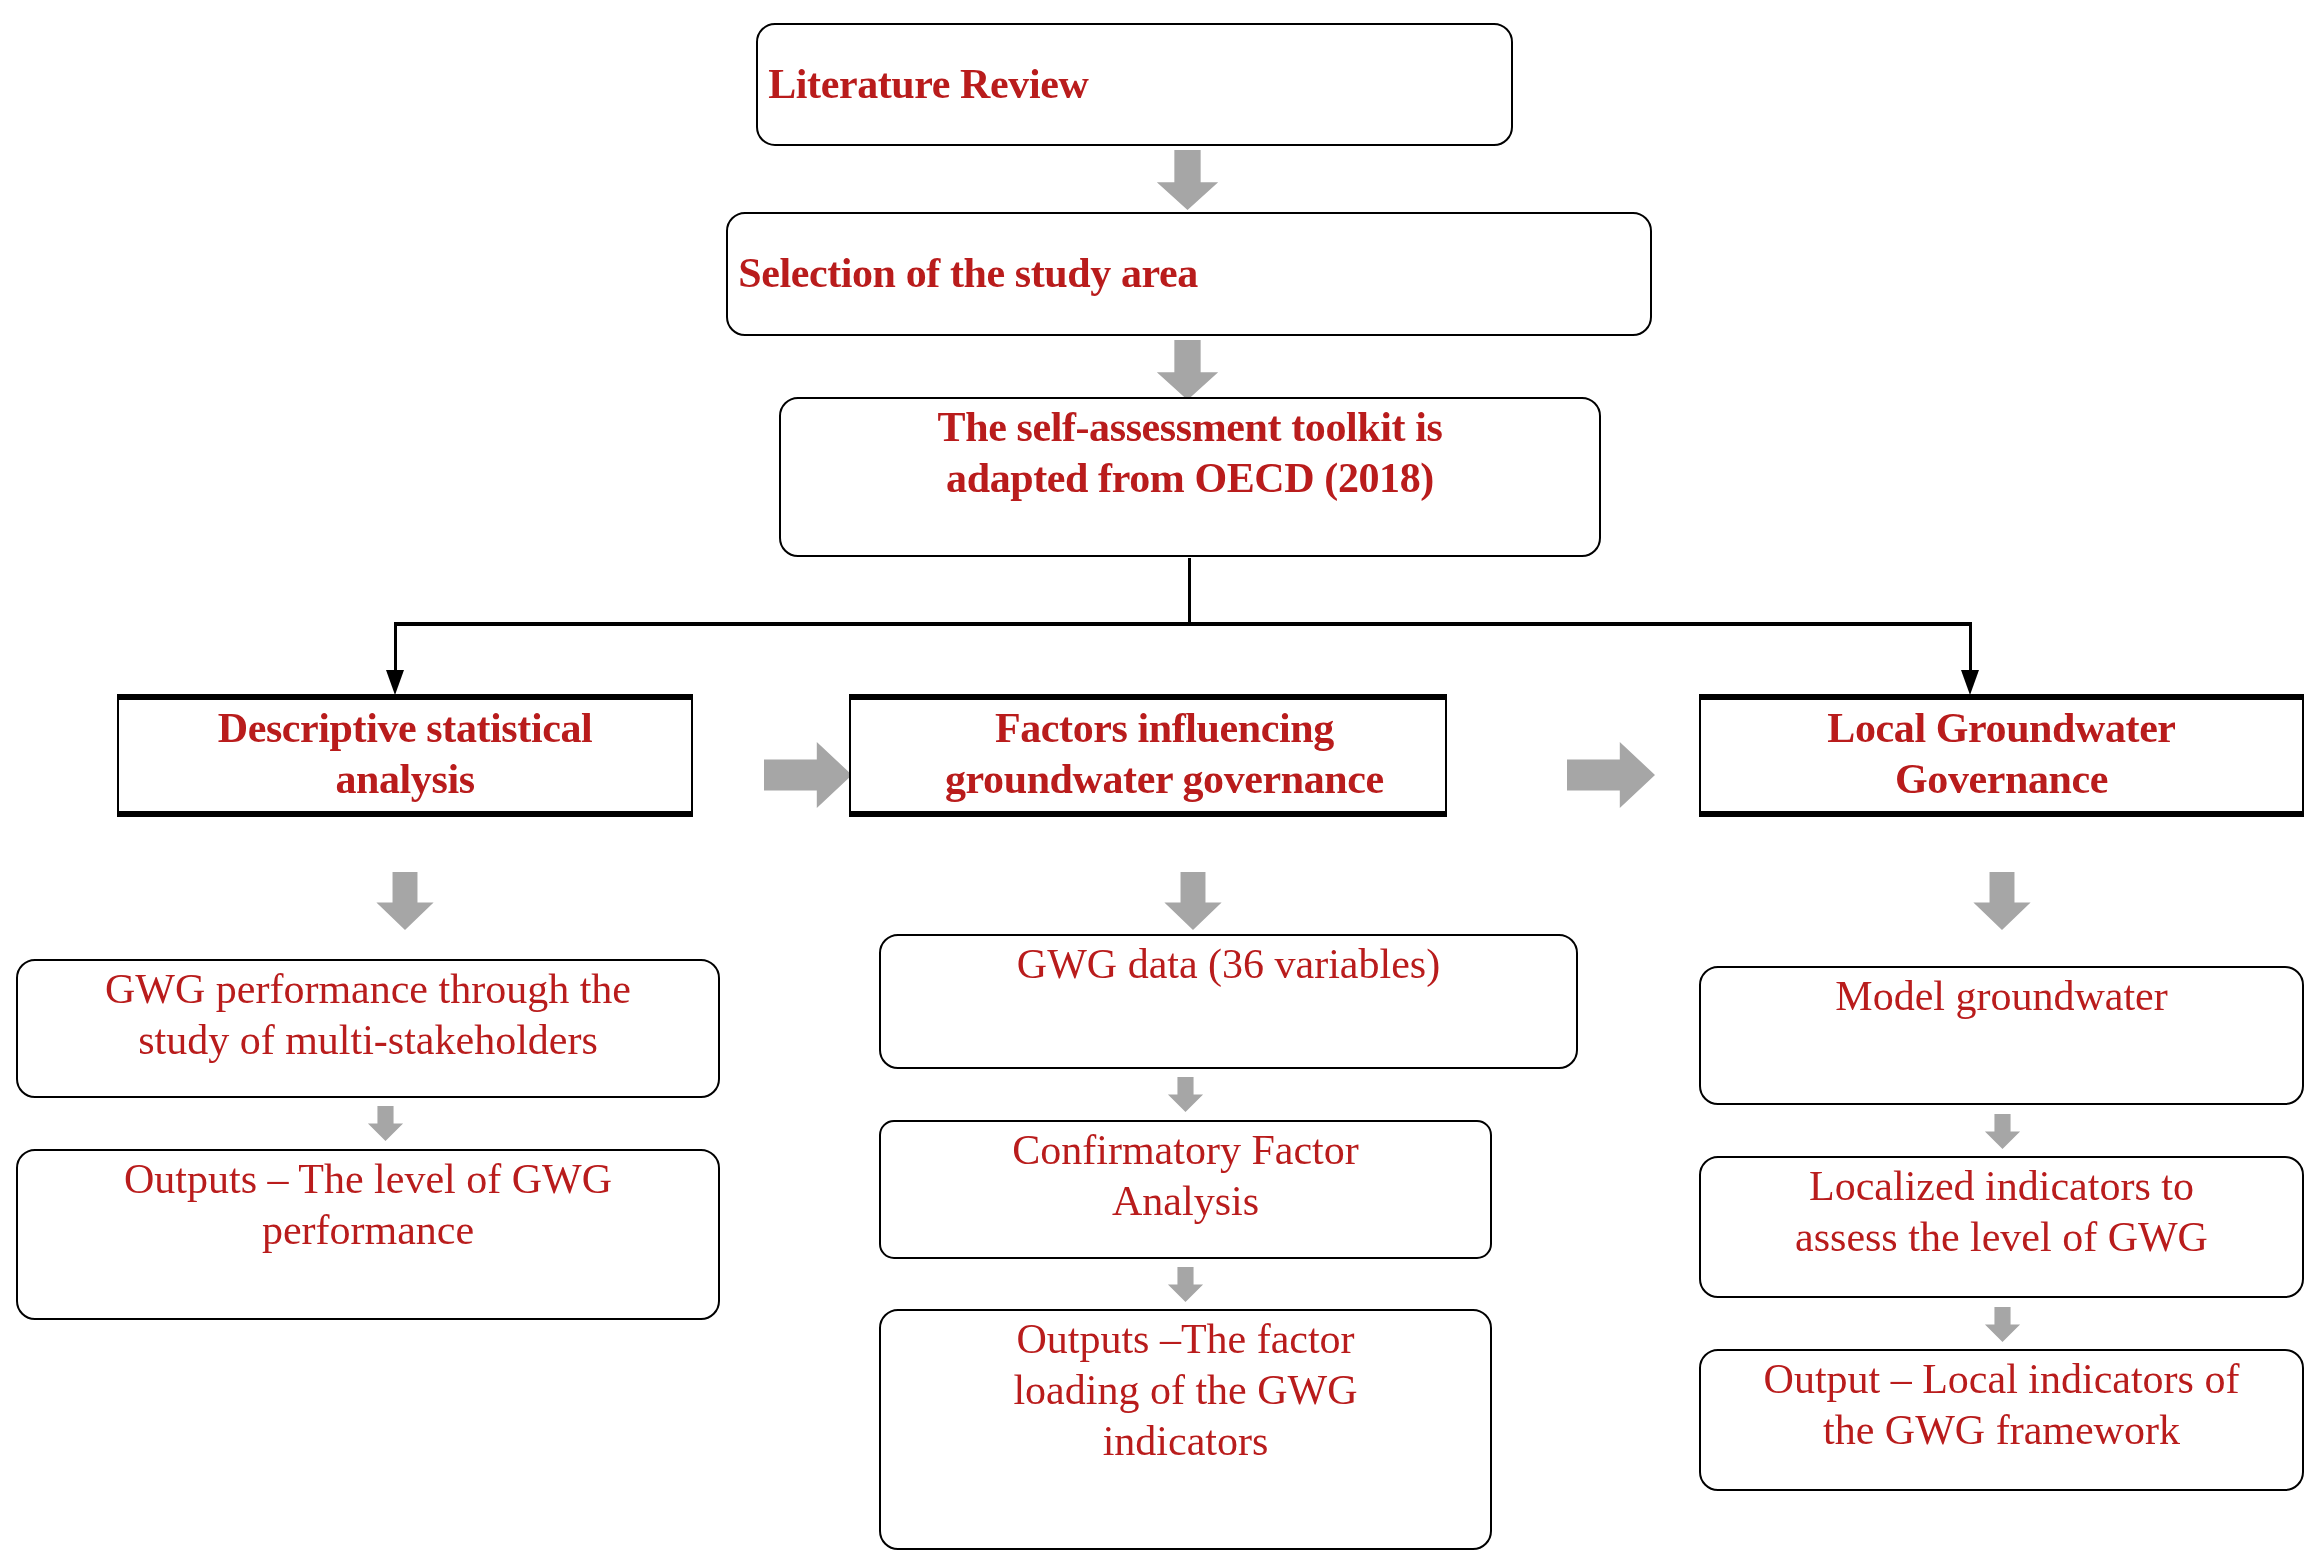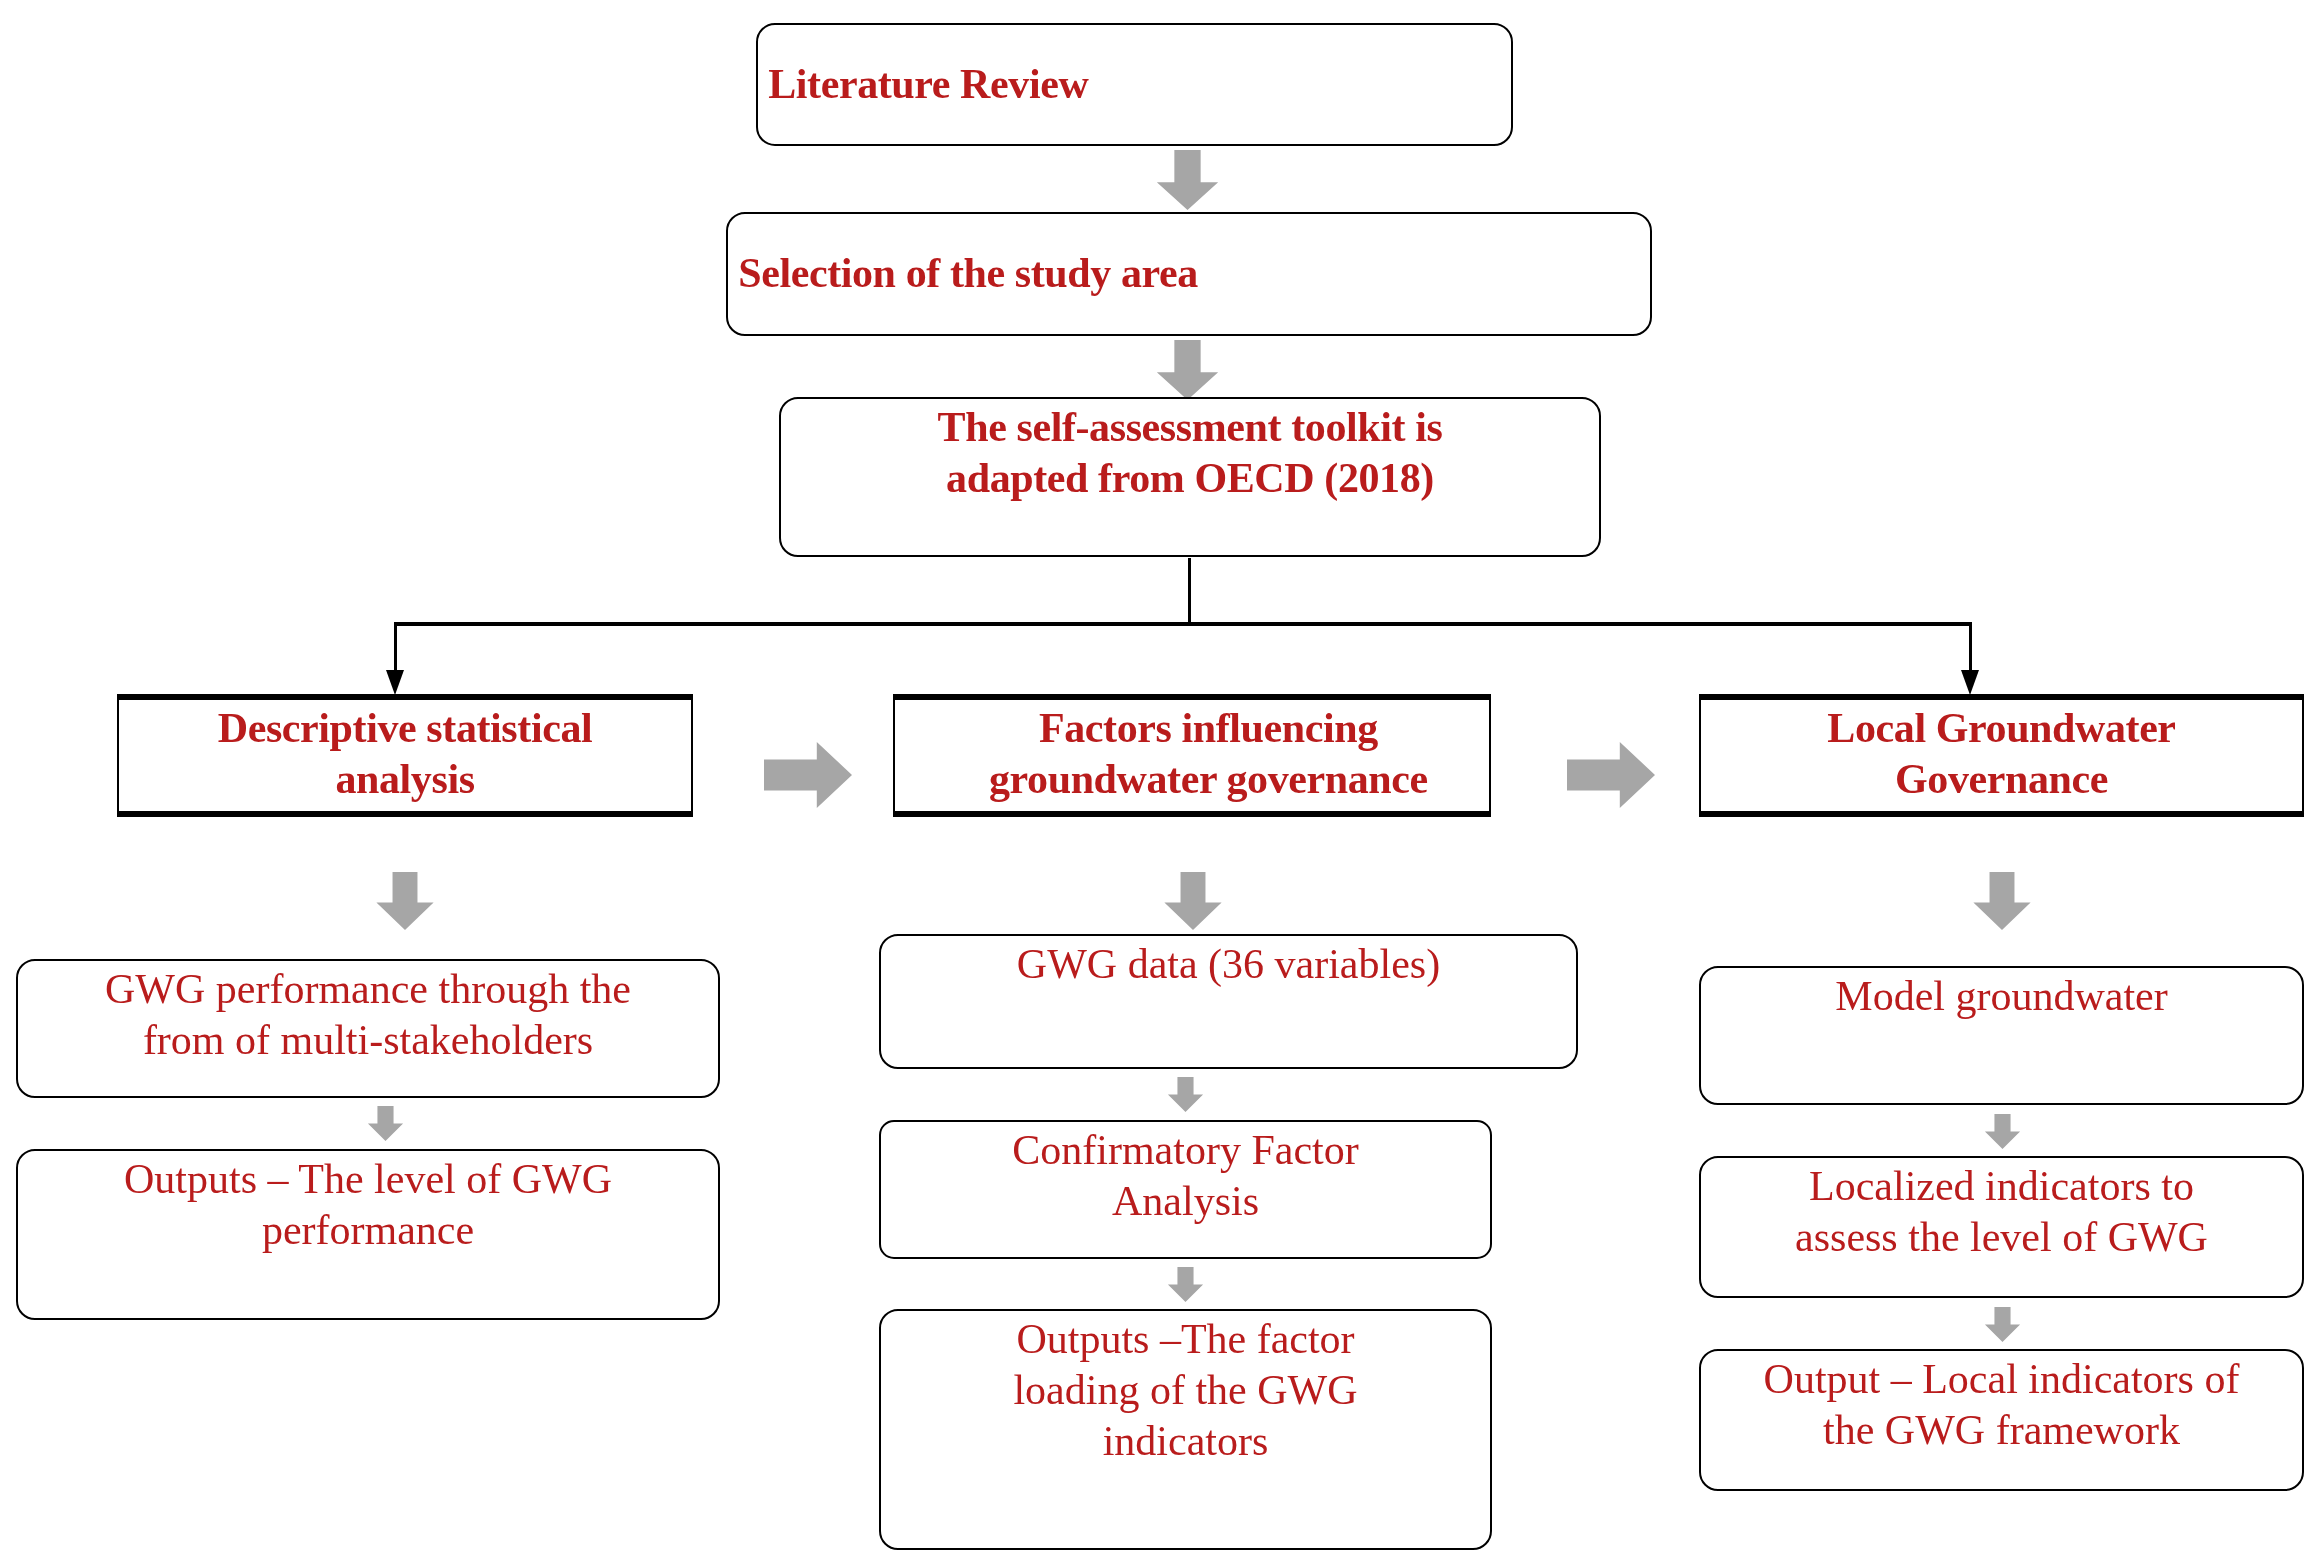--- a/index.html
+++ b/index.html
@@ -98,21 +98,21 @@
     <span>Descriptive statistical</span>
     <span>analysis</span>
   </div>
 
   <div class="gright" style="left:764px;top:742px;width:88px;height:66px;">
     <svg viewBox="0 0 120 90" preserveAspectRatio="none">
       <polygon points="0,24 72,24 72,0 120,45 72,90 72,66 0,66" fill="#a6a6a6"></polygon>
     </svg>
   </div>
 
-  <div class="box square t-head" style="left:893px;top:694px;width:598px;height:123px;flex-direction:column;padding-left:43px;">
+  <div class="box square t-head" style="left:849px;top:694px;width:598px;height:123px;flex-direction:column;padding-left:43px;">
     <span>Factors influencing</span>
     <span>groundwater governance</span>
   </div>
 
   <div class="gright" style="left:1567px;top:742px;width:88px;height:66px;">
     <svg viewBox="0 0 120 90" preserveAspectRatio="none">
       <polygon points="0,24 72,24 72,0 120,45 72,90 72,66 0,66" fill="#a6a6a6"></polygon>
     </svg>
   </div>
 
@@ -122,21 +122,21 @@
   </div>
 
   <div class="gdown" style="left:372px;top:872px;width:66px;height:58px;">
     <svg viewBox="0 0 90 80" preserveAspectRatio="none">
       <polygon points="28,0 62,0 62,42 84,42 45,80 6,42 28,42" fill="#a6a6a6"></polygon>
     </svg>
   </div>
 
   <div class="box rounded t-body" style="left:16px;top:959px;width:704px;height:139px;flex-direction:column;">
     <span>GWG performance through the</span>
-    <span>from of multi-stakeholders</span>
+    <span>study of multi-stakeholders</span>
   </div>
 
   <div class="gdown" style="left:365px;top:1106px;width:41px;height:35px;">
     <svg viewBox="0 0 56 48" preserveAspectRatio="none">
       <polygon points="17,0 39,0 39,24 52,24 28,48 4,24 17,24" fill="#a6a6a6"></polygon>
     </svg>
   </div>
 
   <div class="box rounded t-body" style="left:16px;top:1149px;width:704px;height:171px;flex-direction:column;">
     <span>Outputs – The level of GWG</span>

